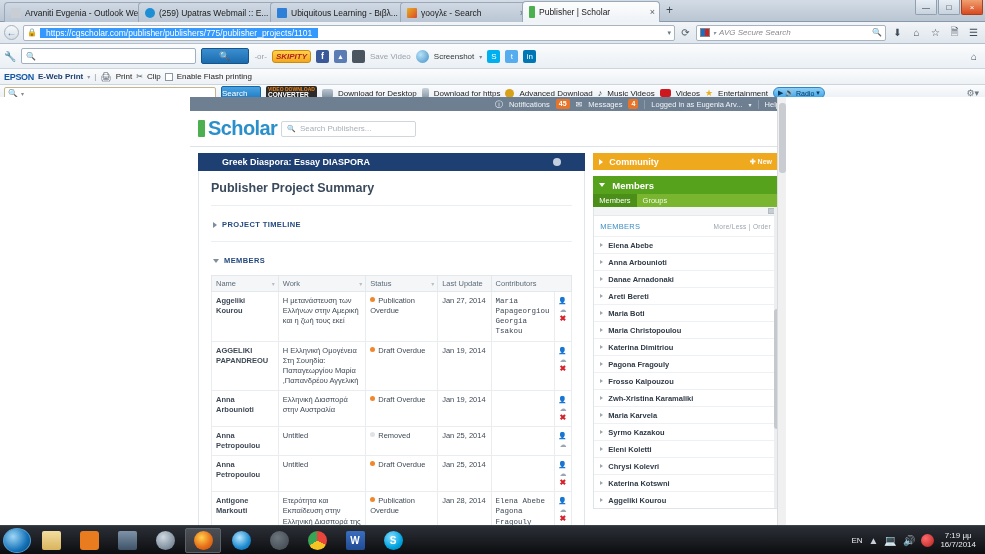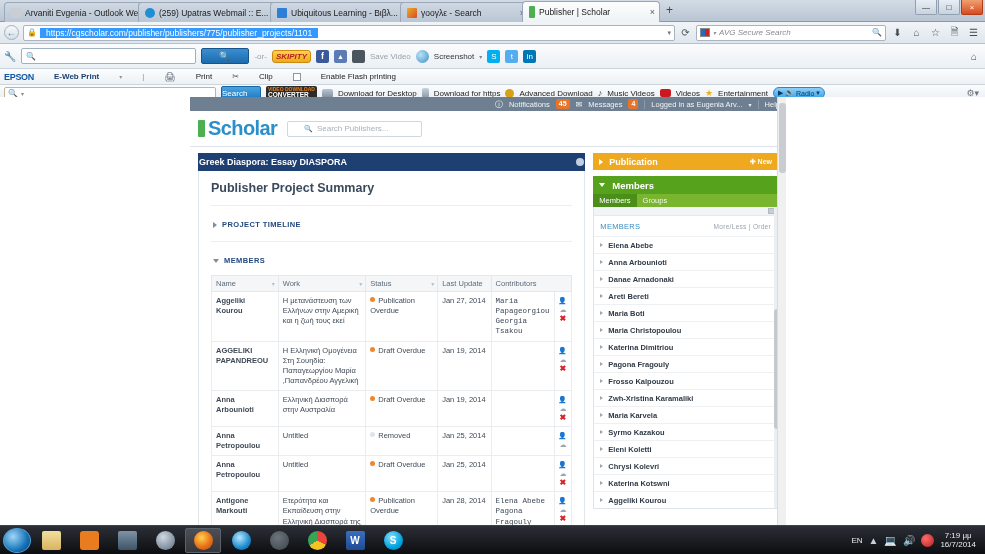--- a/index.html
+++ b/index.html
@@ -92,21 +92,21 @@
     background: linear-gradient(#ffd24d,#f0a81e); border: 1px solid #c98b10;
     border-radius: 3px; color: #b32020; font-size: 8px; font-weight: bold;
     padding: 1px 3px; font-style: italic;
   }
   .sq { width: 13px; height: 13px; border-radius: 2px; display:inline-block; }
   .lbl-dim { color: #9aa3ab; }
 
   .addonbar2 {
     height: 16px; background: linear-gradient(#fbfcfd,#edf1f5);
     border-bottom: 1px solid #ccd4dc;
-    display: flex; align-items: center; padding: 0 4px; gap: 20px; font-size: 8px; color: #1c3f6e;
+    display: flex; align-items: center; padding: 0 4px; gap: 4px; font-size: 8px; color: #1c3f6e;
   }
   .epson-logo { color: #1257a5; font-weight: bold; font-size: 9px; letter-spacing: -0.3px; }
   .chk { width: 8px; height: 8px; border: 1px solid #8b97a3; background: #fff; display: inline-block; }
 
   .addonbar3 {
     height: 17px; background: linear-gradient(#fbfcfd,#e9eef4);
     border-bottom: 1px solid #b9c3cd;
     display: flex; align-items: center; padding: 0 4px; gap: 5px; font-size: 8px; color: #222;
   }
   .ab3-input {
@@ -149,34 +149,34 @@
 
   .brandbar {
     height: 36px; background: #fff; border-bottom: 1px solid #dde3e8;
     display: flex; align-items: center; padding: 0 8px;
   }
   .logo-book { width: 7px; height: 17px; background: #4caf50; border-radius: 1px; margin-right: 3px; }
   .logo-text { font-size: 20px; font-weight: bold; color: #2b8fc9; letter-spacing: -0.6px; }
   .navlinks { display: flex; align-items: center; margin-left: 14px; }
   .navlink { font-size: 9px; color: #5fa9d8; padding: 0 13px; }
   .pub-search {
-    margin-left: 10px; width: 135px; height: 16px;
+    margin-left: 4px; width: 135px; height: 16px;
     border: 1px solid #cfd6dc; border-radius: 2px; background: #fff;
-    display: flex; align-items: center; gap: 4px; padding: 0 16px;
+    display: flex; align-items: center; gap: 4px; padding: 0 5px;
     font-size: 8px; color: #a8b0b8;
   }
 
   .content { display: flex; gap: 8px; padding: 6px 8px 0 8px; }
   .leftcol { width: 388px; }
   .rightcol { width: 185px; }
 
   .proj-header {
     background: #1d3f72; color: #fff; height: 18px;
     display: flex; align-items: center; justify-content: space-between;
-    padding: 0 1px; font-size: 9px; font-weight: bold;
+    padding: 0 24px; font-size: 9px; font-weight: bold;
   }
   .gear-dot { width: 8px; height: 8px; border-radius: 50%; background: #c3cede; }
   .panel-body { background: #fff; border: 1px solid #e1e6ea; border-top: none; padding: 10px 12px 8px 12px; }
   .panel-title { font-size: 12.5px; font-weight: bold; color: #3a4a5c; padding-bottom: 10px; border-bottom: 1px solid #eceff2; }
   .section-row {
     display: flex; align-items: center; gap: 5px;
     font-size: 7.5px; font-weight: bold; color: #24497f; letter-spacing: 0.4px;
     padding: 14px 0 12px 2px; border-bottom: 1px solid #eceff2;
   }
   .caret-r { width:0;height:0;border-left:4px solid #7e8c9c;border-top:3px solid transparent;border-bottom:3px solid transparent; }
@@ -555,21 +555,21 @@
                 </tr>
               </tbody>
             </table>
           </div>
         </div>
 
         <div class="rightcol">
           <div class="side-pub">
             <span class="lead">
               <span class="caret-r" style="border-left-color:#fff;"></span>
-              <span>Publication</span>
+              <span>Community</span>
             </span>
             <span class="pill-new">
               <span>✚</span>
               <span>New</span>
             </span>
           </div>
 
           <div class="side-mem">
             <span class="caret-d" style="border-top-color:#fff;"></span>
             <span>Members</span>

